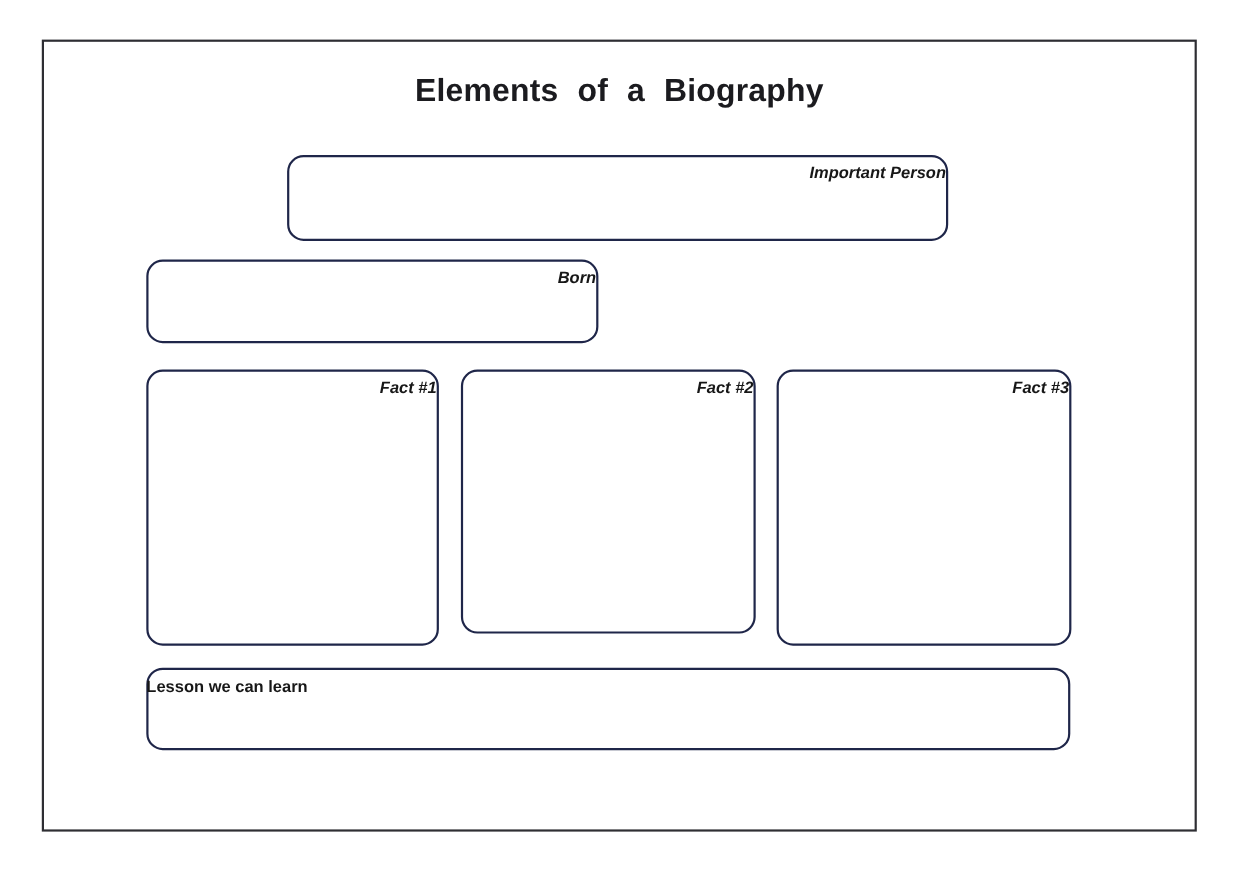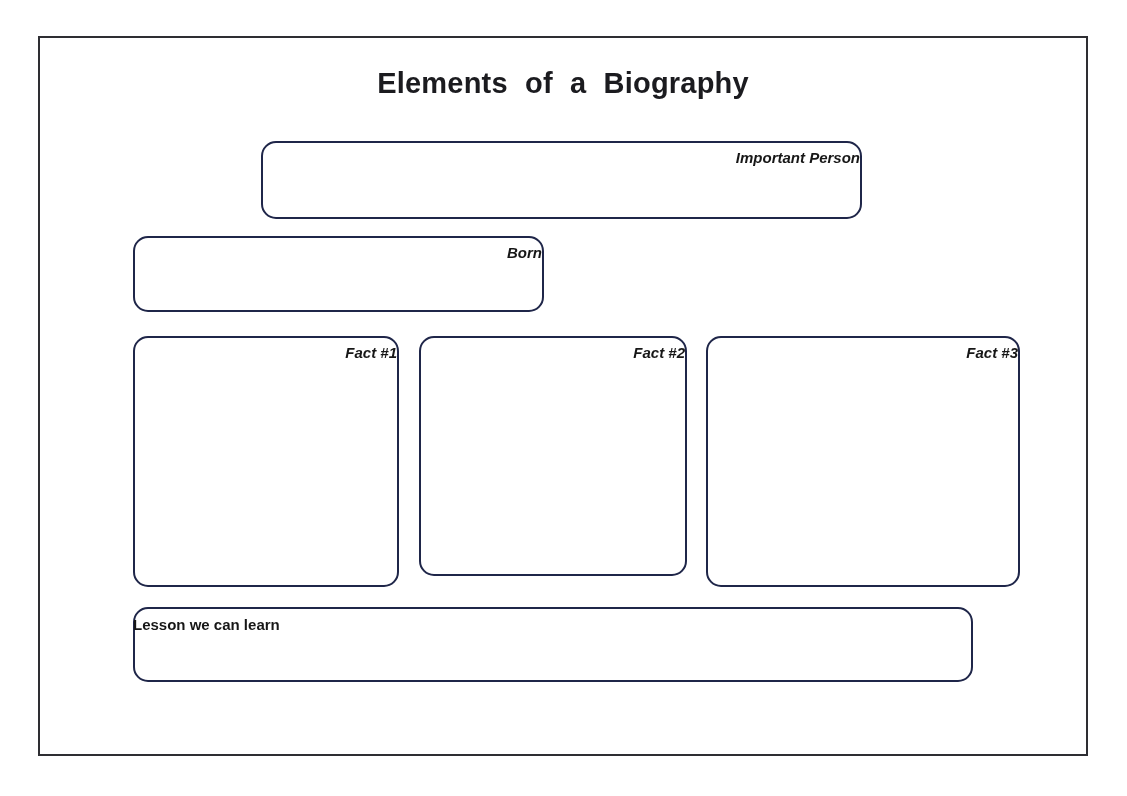--- a/index.html
+++ b/index.html
@@ -78,21 +78,21 @@
     text-align: center;
     top: 6px;
   }
 
   
   .box-person { left: 261px; top: 141px; width: 601px; height: 78px; }
   .box-born   { left: 133px; top: 236px; width: 411px; height: 76px; padding-left: 28px; }
   .box-died   { left: 560px; top: 236px; width: 414px; height: 76px; }
   .box-fact1  { left: 133px; top: 336px; width: 266px; height: 251px; }
   .box-fact2  { left: 419px; top: 336px; width: 268px; height: 240px; }
-  .box-fact3  { left: 706px; top: 336px; width: 314px; height: 251px; }
+  .box-fact3  { left: 706px; top: 336px; width: 268px; height: 251px; }
   .box-lesson { left: 133px; top: 607px; width: 840px; height: 75px; }
 </style>
 </head>
 <body>
 
 <div id="worksheet">
 
   <div class="page-frame"></div>
 
   <div class="worksheet-title">Elements  of  a  Biography</div>

